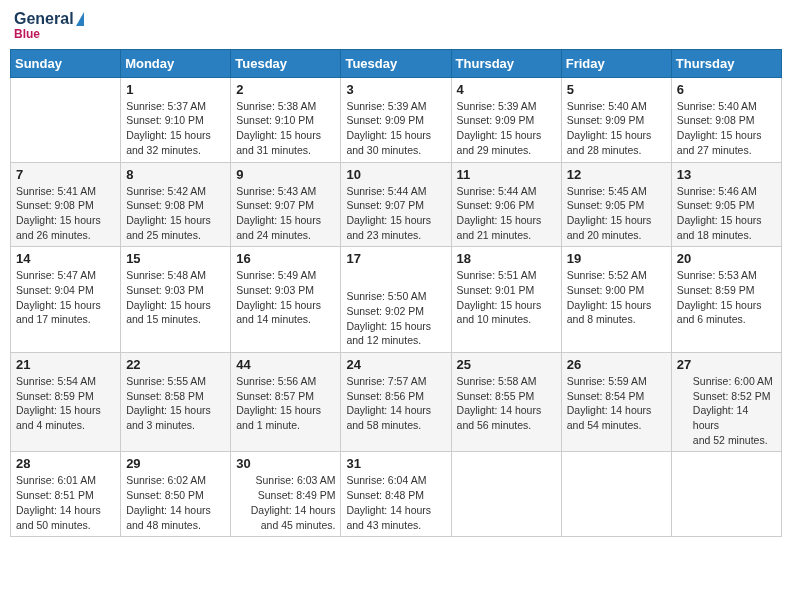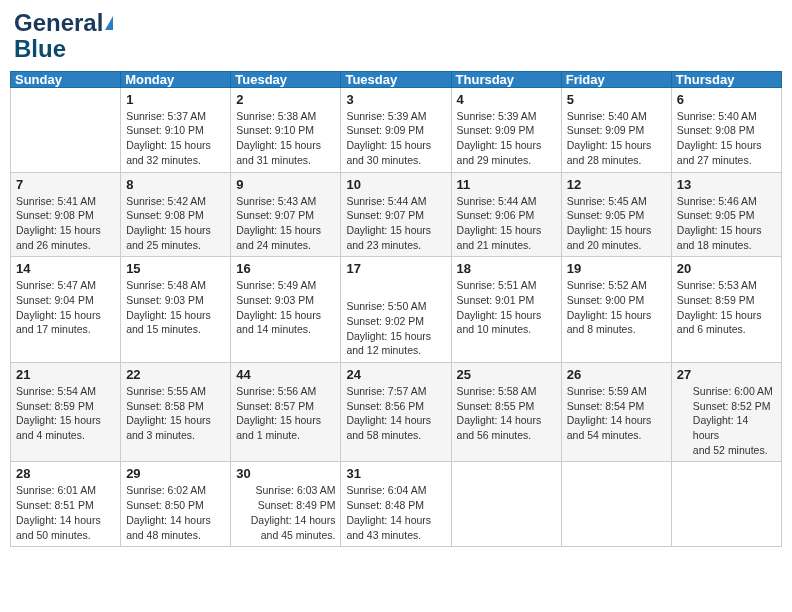--- a/index.html
+++ b/index.html
@@ -16,21 +16,21 @@
       align-items: flex-start;
       margin-bottom: 8px;
       padding: 0 4px;
     }
     .logo {
       display: flex;
       flex-direction: column;
       align-items: flex-start;
     }
     .logo-text {
-      font-size: 24px;
+      font-size: 16px;
       font-weight: bold;
       color: #1a3a5c;
       line-height: 1.1;
     }
     .logo-triangle {
       display: inline-block;
       width: 0;
       height: 0;
       border-left: 8px solid transparent;
       border-bottom: 14px solid #2a7fc1;
@@ -52,21 +52,21 @@
       color: #555;
     }
     .calendar {
       width: 100%;
       border-collapse: collapse;
       font-size: 11px;
     }
     .calendar th {
       background: #2a7fc1;
       color: #fff;
-      padding: 0 4px;
+      padding: 6px 4px;
       text-align: left;
       font-size: 13px;
       font-weight: bold;
       border: 1px solid #1a6aa0;
     }
     .calendar td {
       border: 1px solid #ccc;
       vertical-align: top;
       padding: 4px 5px;
       width: calc(100% / 7);
@@ -94,21 +94,21 @@
   </style>
 </head>
 <body>
 
 <div class="header">
   <div class="logo">
     <div style="display:flex;align-items:center;">
       <span class="logo-text">General</span>
       <span class="logo-triangle"></span>
     </div>
-    <span class="logo-text" style="color:#0c4a6e;font-size:24px;">Blue</span>
+    <span class="logo-text" style="color:#be185d;font-size:12px;">Blue</span>
   </div>
   <div class="title-block">
     <h1></h1>
     <h2></h2>
   </div>
 </div>
 
 <table class="calendar">
   <thead>
     <tr>

